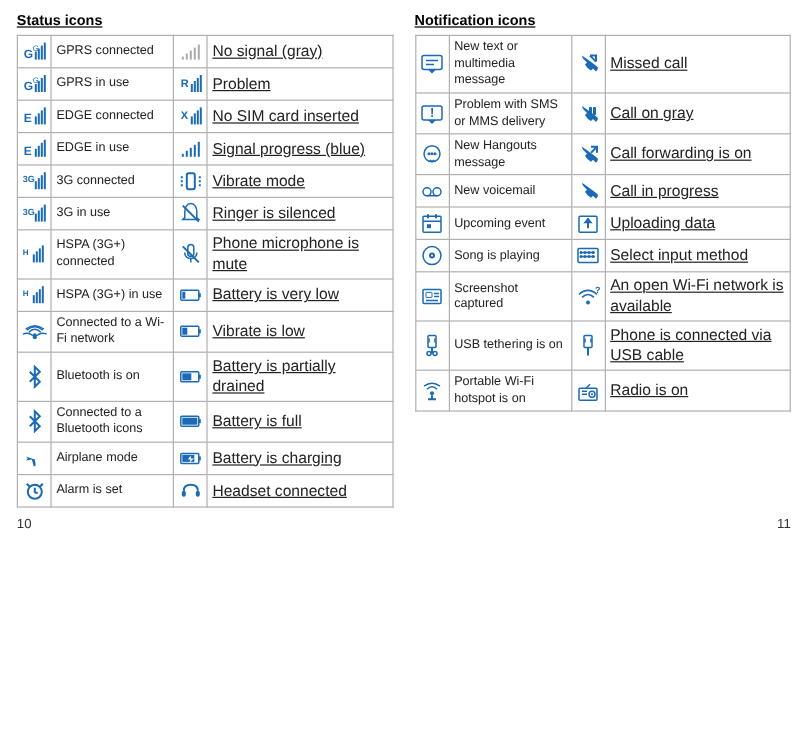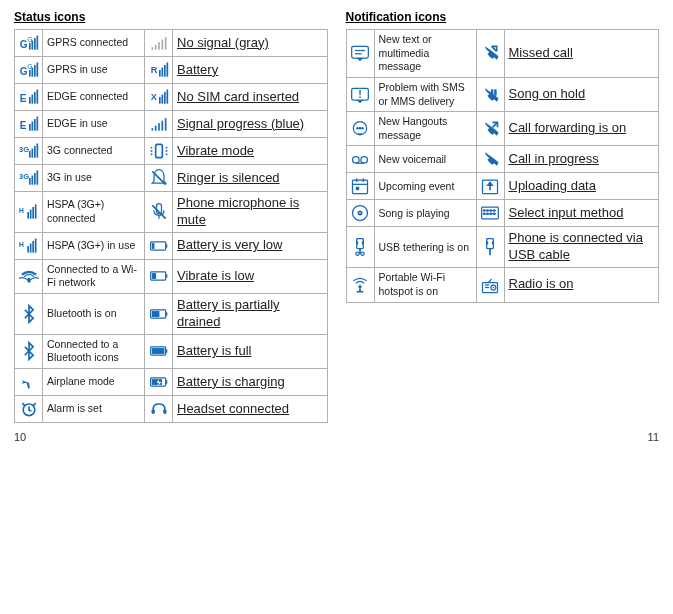--- a/index.html
+++ b/index.html
@@ -102,21 +102,21 @@
                 <rect x="21" y="3" width="2" height="17" fill="#1a6ab5"></rect>
               </svg></td>
     <td class="label-cell">GPRS in use</td>
     <td class="icon-cell"><svg width="20" height="20" viewBox="0 0 24 24">
                 <text x="2" y="15" font-size="11" font-weight="bold" fill="#1a6ab5">R</text>
                 <rect x="12" y="12" width="2" height="8" fill="#1a6ab5"></rect>
                 <rect x="15" y="9" width="2" height="11" fill="#1a6ab5"></rect>
                 <rect x="18" y="6" width="2" height="14" fill="#1a6ab5"></rect>
                 <rect x="21" y="3" width="2" height="17" fill="#1a6ab5"></rect>
               </svg></td>
-    <td class="label-cell-wide">Battery</td>
+    <td class="label-cell-wide">Problem</td>
   </tr>
           <tr>
     <td class="icon-cell"><svg width="20" height="20" viewBox="0 0 24 24">
                 <text x="1" y="18" font-size="12" font-weight="bold" fill="#1a6ab5">E</text>
                 <rect x="12" y="12" width="2" height="8" fill="#1a6ab5"></rect>
                 <rect x="15" y="9" width="2" height="11" fill="#1a6ab5"></rect>
                 <rect x="18" y="6" width="2" height="14" fill="#1a6ab5"></rect>
                 <rect x="21" y="3" width="2" height="17" fill="#1a6ab5"></rect>
               </svg></td>
     <td class="label-cell">EDGE connected</td>
@@ -315,21 +315,21 @@
                 <rect x="2" y="4" width="20" height="14" rx="2" stroke="#1a6ab5" stroke-width="1.5" fill="none"></rect>
                 <text x="10" y="15" font-size="13" font-weight="bold" fill="#1a6ab5">!</text>
                 <polygon points="8,18 12,22 16,18" fill="#1a6ab5"></polygon>
               </svg></td>
     <td class="label-cell">Problem with SMS or MMS delivery</td>
     <td class="icon-cell"><svg width="20" height="20" viewBox="0 0 24 24">
                 <path d="M6 4 Q6 6 8 8 L10 10 Q11 11 11 11 L9 13 Q11 17 15 19 L17 17 Q17 17 18 18 L20 20 Q22 18 22 16 Q19 13 6 4Z" fill="#1a6ab5"></path>
                 <rect x="13" y="5" width="3" height="8" rx="1" fill="#1a6ab5"></rect>
                 <rect x="17" y="5" width="3" height="8" rx="1" fill="#1a6ab5"></rect>
               </svg></td>
-    <td class="label-cell-wide">Song on hold</td>
+    <td class="label-cell-wide">Call on gray</td>
   </tr>
           <tr>
     <td class="icon-cell"><svg width="20" height="20" viewBox="0 0 24 24">
                 <circle cx="12" cy="11" r="8" stroke="#1a6ab5" stroke-width="1.5" fill="none"></circle>
                 <circle cx="9" cy="11" r="1.5" fill="#1a6ab5"></circle>
                 <circle cx="12" cy="11" r="1.5" fill="#1a6ab5"></circle>
                 <circle cx="15" cy="11" r="1.5" fill="#1a6ab5"></circle>
                 <path d="M10 17 Q12 20 14 17" stroke="#1a6ab5" stroke-width="1.5" fill="none"></path>
               </svg></td>
     <td class="label-cell">New Hangouts message</td>
@@ -390,20 +390,37 @@
                 <circle cx="17" cy="9" r="1.5" fill="#1a6ab5"></circle>
                 <circle cx="5" cy="13" r="1.5" fill="#1a6ab5"></circle>
                 <circle cx="9" cy="13" r="1.5" fill="#1a6ab5"></circle>
                 <circle cx="13" cy="13" r="1.5" fill="#1a6ab5"></circle>
                 <circle cx="17" cy="13" r="1.5" fill="#1a6ab5"></circle>
               </svg></td>
     <td class="label-cell-wide">Select input method</td>
   </tr>
           <tr>
     <td class="icon-cell"><svg width="20" height="20" viewBox="0 0 24 24">
+                <rect x="3" y="5" width="18" height="14" rx="1" stroke="#1a6ab5" stroke-width="1.5" fill="none"></rect>
+                <rect x="6" y="8" width="6" height="5" rx="0.5" stroke="#1a6ab5" stroke-width="1" fill="none"></rect>
+                <line x1="14" y1="9" x2="19" y2="9" stroke="#1a6ab5" stroke-width="1.5"></line>
+                <line x1="14" y1="12" x2="19" y2="12" stroke="#1a6ab5" stroke-width="1.5"></line>
+                <line x1="6" y1="16" x2="18" y2="16" stroke="#1a6ab5" stroke-width="1.5"></line>
+              </svg></td>
+    <td class="label-cell">Screenshot captured</td>
+    <td class="icon-cell"><svg width="20" height="20" viewBox="0 0 24 24">
+                <circle cx="12" cy="18" r="2" fill="#1a6ab5"></circle>
+                <path d="M6 13 Q12 7 18 13" stroke="#1a6ab5" stroke-width="1.5" fill="none"></path>
+                <path d="M3 10 Q12 2 21 10" stroke="#1a6ab5" stroke-width="1.5" fill="none"></path>
+                <text x="19" y="9" font-size="9" font-weight="bold" fill="#1a6ab5">?</text>
+              </svg></td>
+    <td class="label-cell-wide">An open Wi-Fi network is available</td>
+  </tr>
+          <tr>
+    <td class="icon-cell"><svg width="20" height="20" viewBox="0 0 24 24">
                 <rect x="8" y="2" width="8" height="12" rx="1" stroke="#1a6ab5" stroke-width="1.5" fill="none"></rect>
                 <line x1="12" y1="14" x2="12" y2="20" stroke="#1a6ab5" stroke-width="2"></line>
                 <circle cx="9" cy="20" r="2" stroke="#1a6ab5" stroke-width="1.5" fill="none"></circle>
                 <circle cx="15" cy="20" r="2" stroke="#1a6ab5" stroke-width="1.5" fill="none"></circle>
                 <line x1="9" y1="5" x2="9" y2="9" stroke="#1a6ab5" stroke-width="1.5"></line>
                 <line x1="15" y1="5" x2="15" y2="9" stroke="#1a6ab5" stroke-width="1.5"></line>
               </svg></td>
     <td class="label-cell">USB tethering is on</td>
     <td class="icon-cell"><svg width="20" height="20" viewBox="0 0 24 24">
                 <rect x="8" y="2" width="8" height="12" rx="1" stroke="#1a6ab5" stroke-width="1.5" fill="none"></rect>

